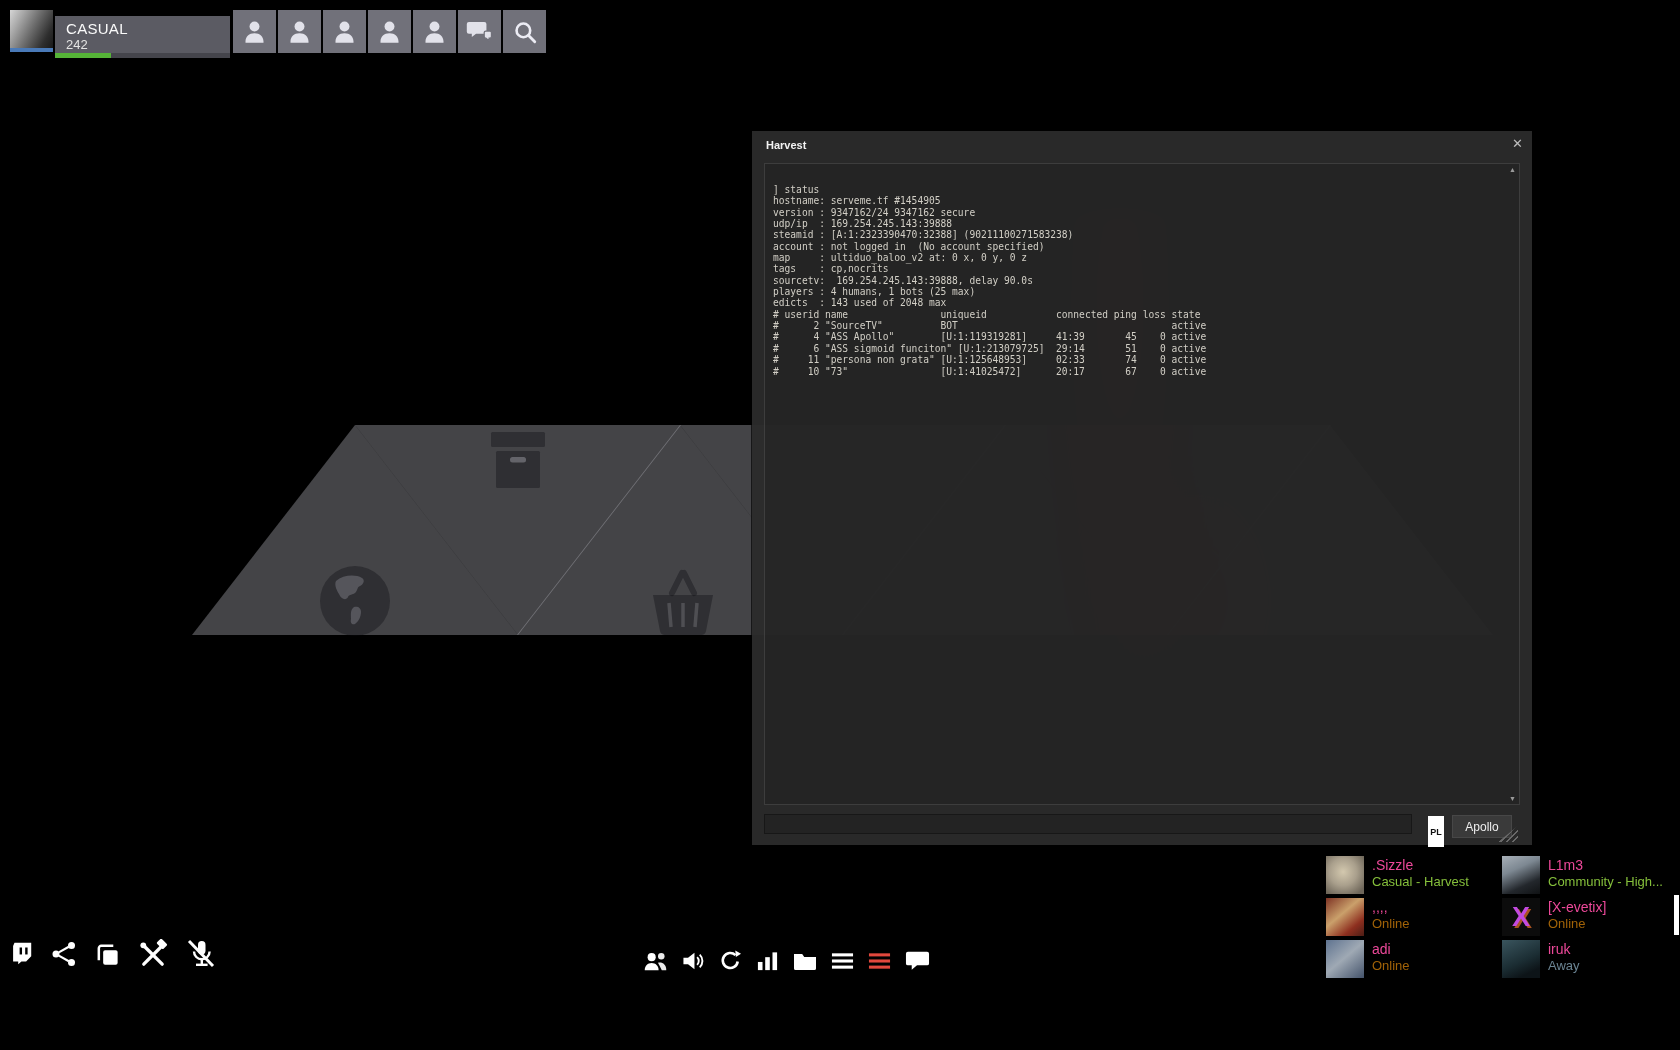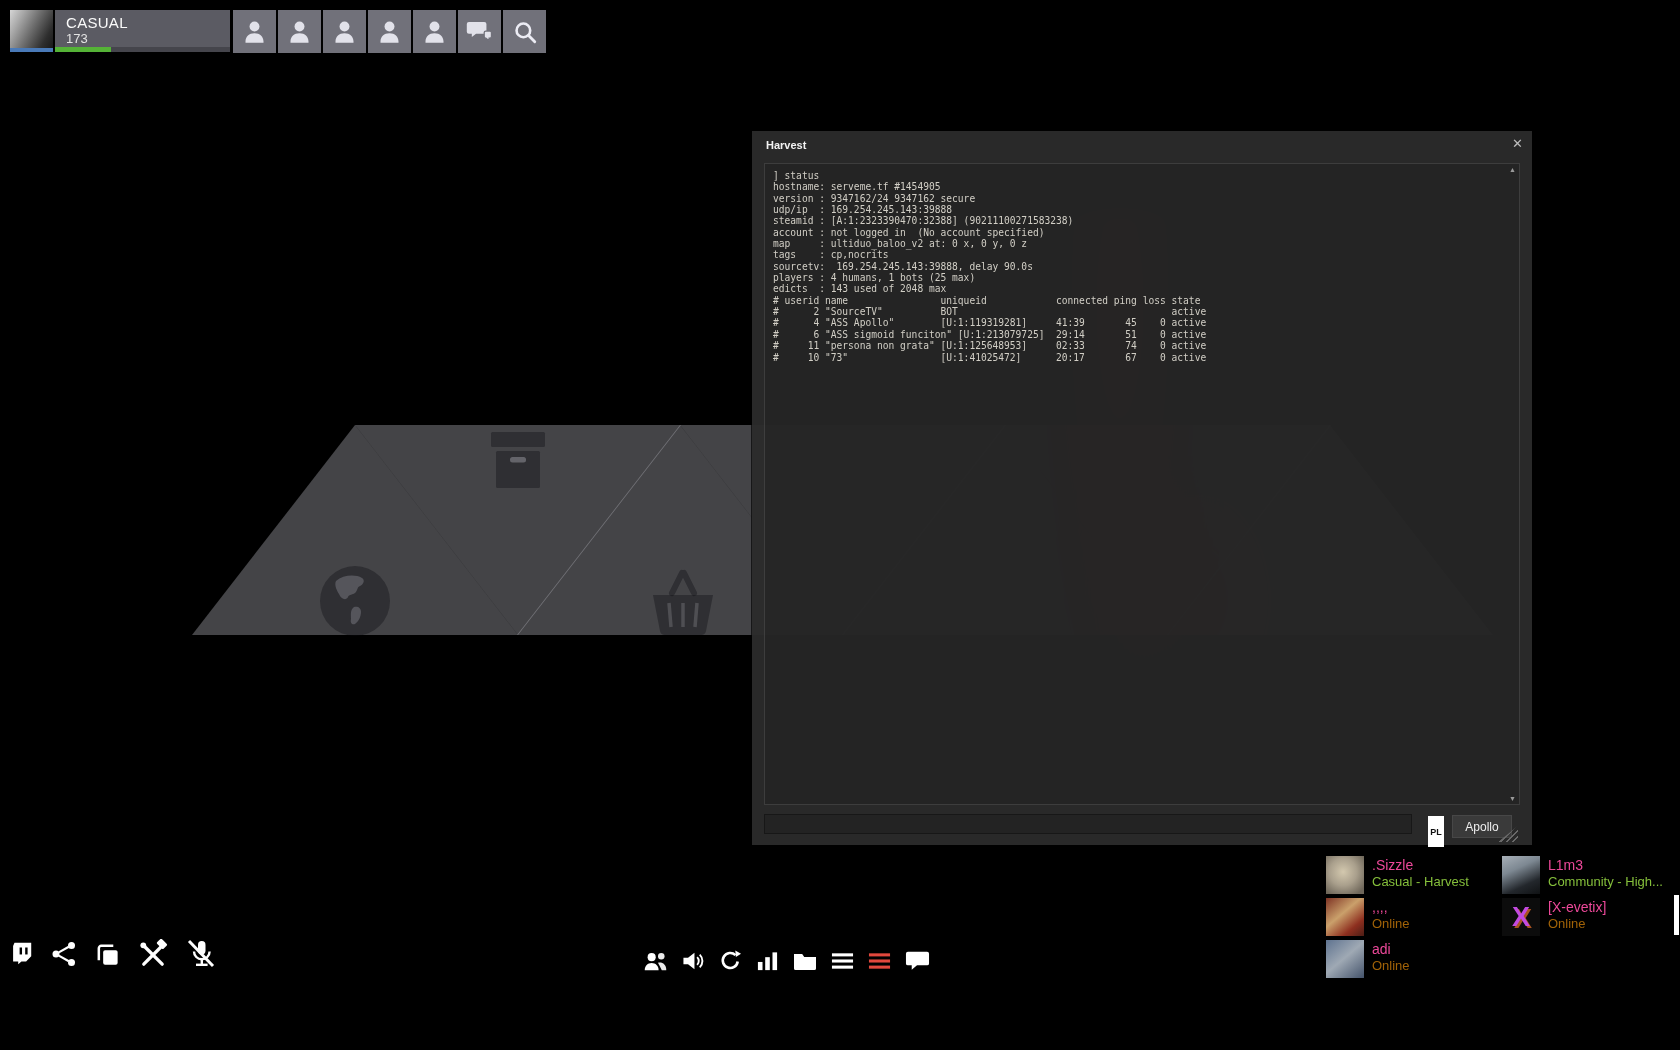--- a/index.html
+++ b/index.html
@@ -19,36 +19,36 @@
     background:radial-gradient(ellipse at 50% 18%,rgba(130,22,12,.55),rgba(70,10,6,.30) 55%,transparent 78%);
     filter:blur(9px);}
   .red-figure2{position:absolute;left:1060px;top:480px;width:260px;height:300px;z-index:3;
     background:radial-gradient(ellipse at 50% 40%,rgba(110,18,10,.38),transparent 70%);filter:blur(12px);}
 
   
   .topbar{position:absolute;left:10px;top:10px;z-index:10;display:flex;align-items:flex-start;}
   .tb-avatar{width:43px;height:42px;position:relative;flex:0 0 auto;
     background:linear-gradient(118deg,#d6d6d6 0%,#a9a9a9 22%,#6f6f6f 48%,#2e2e2e 78%,#151515 100%);}
   .tb-avatar .strip{position:absolute;left:0;right:0;bottom:0;height:4px;background:#4a7ab8;}
-  .tb-panel{width:175px;height:42px;margin-left:2px;position:relative;background:#5b5b63;}
+  .tb-panel{width:175px;height:42px;margin-left:2px;position:relative;background:#5b5b63;margin-top:6px;}
   .tb-mode{position:absolute;left:11px;top:4px;font-size:15px;color:#fafafa;letter-spacing:.3px;}
   .tb-level{position:absolute;left:11px;top:21px;font-size:13px;color:#e3e3e3;}
   .tb-progress{position:absolute;left:0;right:0;bottom:0;height:5px;background:#45454c;}
   .tb-progress .fill{height:100%;background:#55b337;}
   .tb-btns{display:flex;gap:2px;margin-left:3px;}
   .sqbtn{width:43px;height:43px;background:#71717a;display:flex;align-items:center;justify-content:center;}
 
   
   .console{position:absolute;left:752px;top:131px;width:780px;height:714px;z-index:20;
     background:rgba(43,43,43,0.95);box-shadow:0 0 0 1px rgba(0,0,0,0.65);}
   .console-title{position:absolute;left:14px;top:8px;font-size:11px;font-weight:bold;color:#f2f2f2;}
   .console-close{position:absolute;right:9px;top:6px;font-size:13px;color:#bdbdbd;cursor:default;line-height:14px;}
   .console-body{position:absolute;left:12px;right:12px;top:32px;bottom:40px;
     background:rgba(18,18,18,0.22);border:1px solid rgba(150,150,150,0.22);
-    padding:6px 8px;overflow:hidden;}
+    padding:20px 8px;overflow:hidden;}
   .console-body .out{white-space:pre;font-family:"DejaVu Sans Mono",monospace;
     font-size:9.6px;line-height:11.35px;color:#d2cfc6;}
   .scroll-track{position:absolute;right:13px;top:33px;bottom:41px;width:13px;}
   .scroll-arrow{position:absolute;left:0;width:13px;text-align:center;font-size:7px;color:#9a9a9a;}
   .scroll-arrow.up{top:2px;} .scroll-arrow.dn{bottom:2px;}
   .console-inputrow{position:absolute;left:12px;bottom:9px;right:12px;height:22px;}
   .console-field{position:absolute;left:0;top:0;width:648px;height:20px;background:#232323;
     border:1px solid #171717;outline:none;color:#ddd;font-size:12px;padding:0 5px;box-sizing:border-box;}
   .lang-badge{position:absolute;left:664px;top:2px;width:16px;height:31px;background:#fff;color:#111;
     font-size:9px;font-weight:bold;display:flex;align-items:center;justify-content:center;}
@@ -122,21 +122,21 @@
 </div>
 <div class="red-figure"></div>
 <div class="red-figure2"></div>
 
 <div class="topbar">
   <div class="tb-avatar">
     <div class="strip"></div>
   </div>
   <div class="tb-panel">
     <div class="tb-mode">CASUAL</div>
-    <div class="tb-level">173</div>
+    <div class="tb-level">242</div>
     <div class="tb-progress">
       <div class="fill" style="width: 32%;"></div>
     </div>
   </div>
   <div class="tb-btns">
     <div class="sqbtn">
       <span class="icon">
           <svg viewBox="0 0 24 24" width="27" height="27">
             <circle cx="12" cy="7.6" r="4.4" fill="#e2e2ea"></circle>
             <path d="M12 13.6c-4.8 0-8 3.1-8 7.2V22h16v-1.2c0-4.1-3.2-7.2-8-7.2z" fill="#e2e2ea"></path>
@@ -246,20 +246,27 @@
   </div>
 
   <div class="friend">
     <div class="f-avatar"></div>
     <div class="f-text">
       <div class="f-name">adi</div>
       <div class="f-status st-online">Online</div>
     </div>
   </div>
 
+  <div class="friend">
+    <div class="f-avatar"></div>
+    <div class="f-text">
+      <div class="f-name">iruk</div>
+      <div class="f-status st-away">Away</div>
+    </div>
+  </div>
 </div>
 <div class="friends-scroll"></div>
 
 <div class="bl-icons">
   <span class="icon">
     <svg viewBox="0 0 28 28" width="26" height="26">
       <path d="M7 2 L25 2 L25 16.5 L19.5 22 L14.5 22 L11 25 L11 22 L5.5 22 L5.5 5.5 Z" fill="#fff"></path>
       <rect x="12.5" y="7" width="2.6" height="7.5" fill="#000"></rect>
       <rect x="18.5" y="7" width="2.6" height="7.5" fill="#000"></rect>
     </svg>

